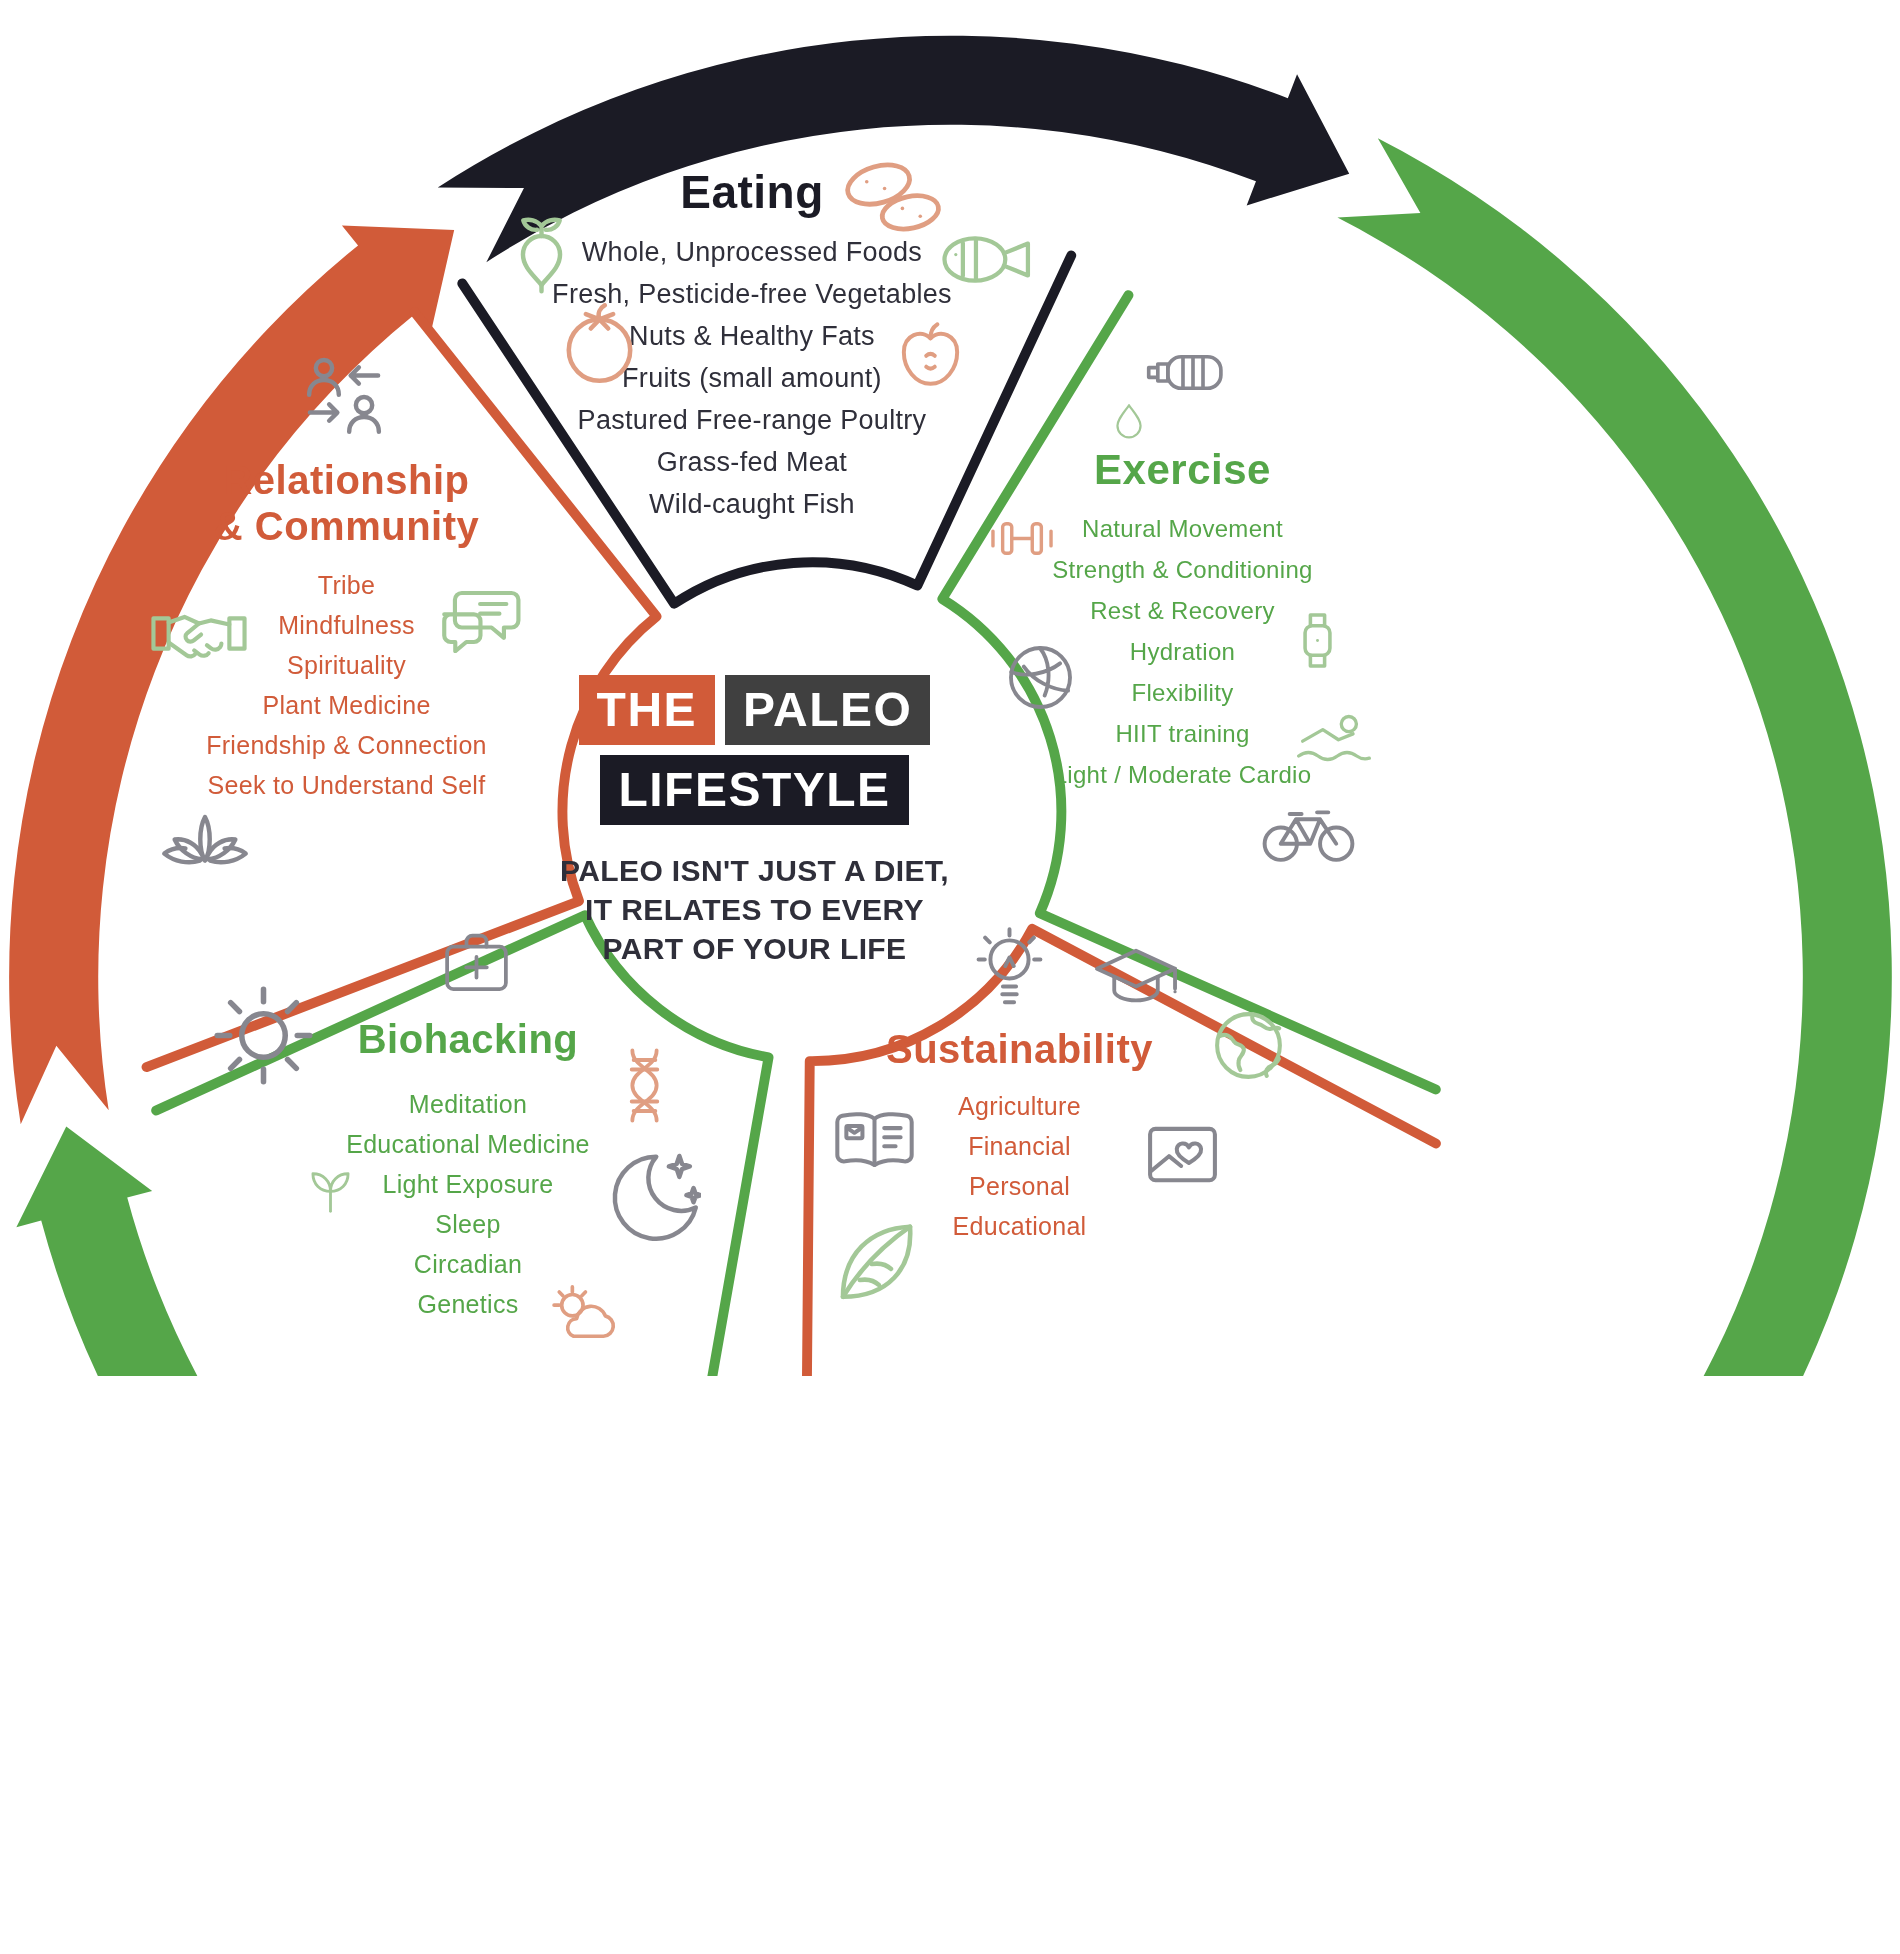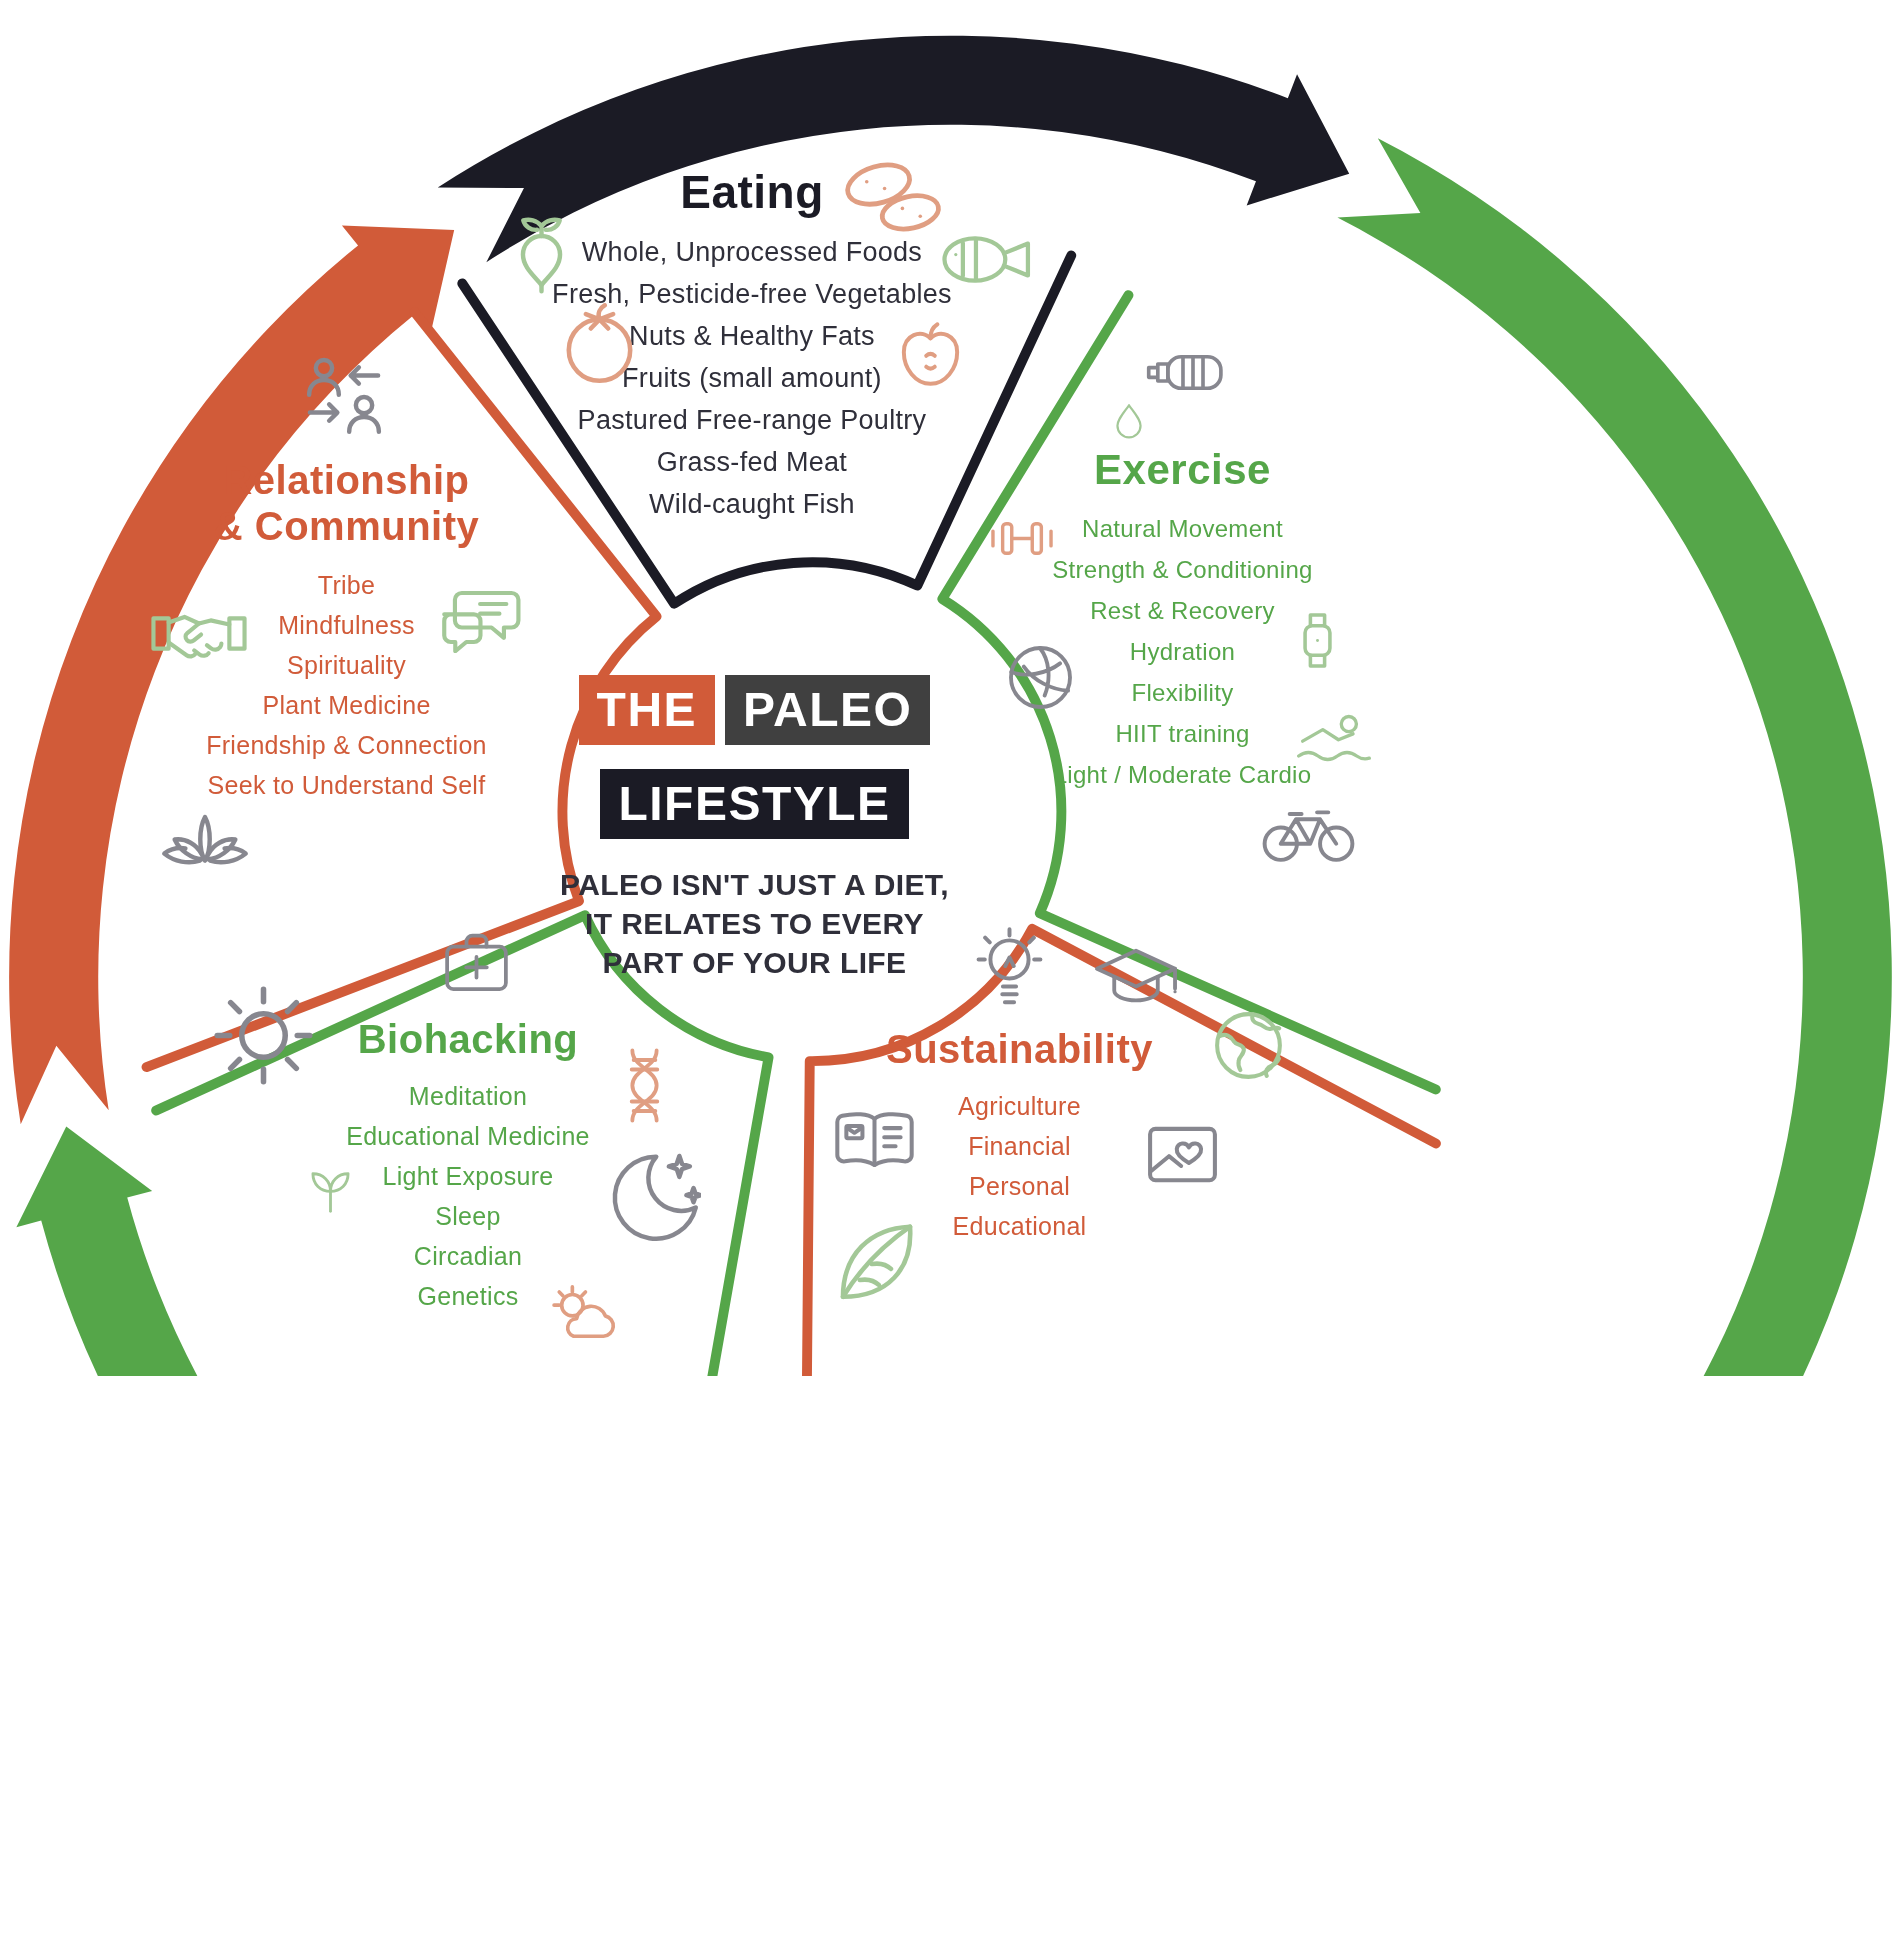--- a/index.html
+++ b/index.html
@@ -72,21 +72,21 @@
       <li>Rest &amp; Recovery</li>
       <li>Hydration</li>
       <li>Flexibility</li>
       <li>HIIT training</li>
       <li>Light / Moderate Cardio</li>
     </ul>
   </section>
 
   <section class="sec" style="left:223px;top:1016px;width:490px">
     <h2 class="sec-title" style="font-size: 40px; color: rgb(85, 166, 73);">Biohacking</h2>
-    <ul class="sec-list" style="font-size: 25px; line-height: 40px; margin-top: 14px; color: rgb(85, 166, 73);">
+    <ul class="sec-list" style="font-size: 25px; line-height: 40px; margin-top: 22px; color: rgb(85, 166, 73);">
       <li>Meditation</li>
       <li>Educational Medicine</li>
       <li>Light Exposure</li>
       <li>Sleep</li>
       <li>Circadian</li>
       <li>Genetics</li>
     </ul>
   </section>
 
   <section class="sec" style="left:777px;top:1026px;width:485px">
@@ -97,21 +97,21 @@
       <li>Personal</li>
       <li>Educational</li>
     </ul>
   </section>
 
   <div class="sec" style="left:507px;top:675px;width:495px">
     <div style="display:flex;justify-content:center;gap:10px">
       <span class="tblock" style="background: rgb(209, 91, 57);">THE</span>
       <span class="tblock" style="background: #404040;">PALEO</span>
     </div>
-    <div style="display:flex;justify-content:center;margin-top:24px">
+    <div style="display:flex;justify-content:center;margin-top:10px">
       <span class="tblock" style="background: rgb(27, 27, 37);">LIFESTYLE</span>
     </div>
     <p class="tagline" style="color: rgb(47, 47, 58);">
       <span>PALEO ISN'T JUST A DIET,</span><br>
       <span>IT RELATES TO EVERY</span><br>
       <span>PART OF YOUR LIFE</span>
     </p>
   </div>
 
   <svg class="icon" viewBox="0 0 24 24" style="left: 497px; top: 208px; width: 89px; height: 91px; color: rgb(163, 200, 151);">

